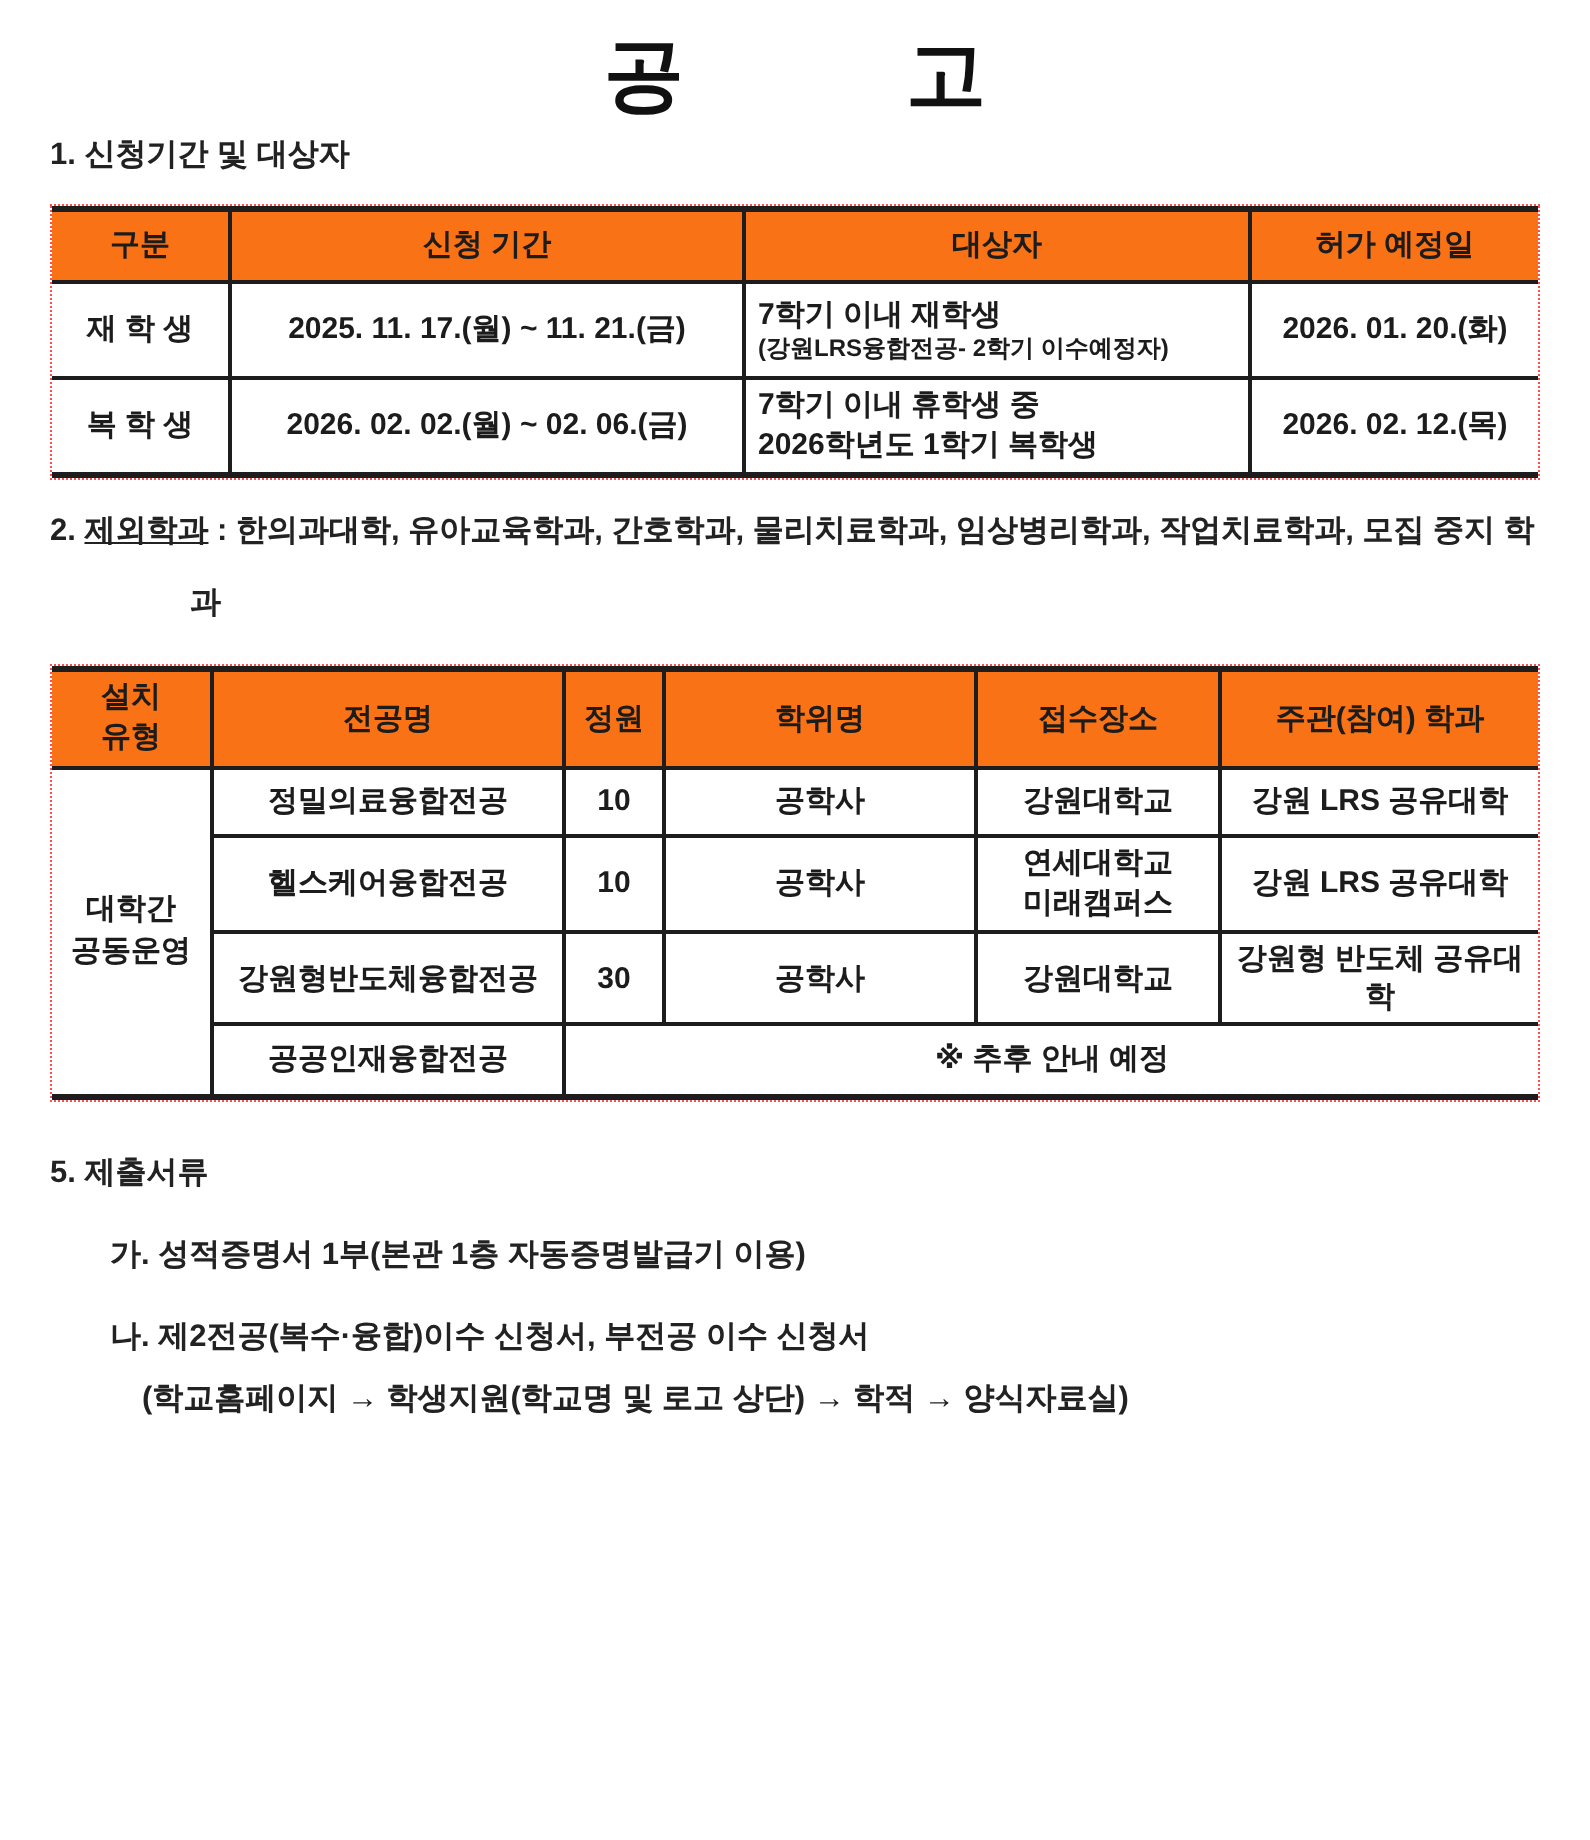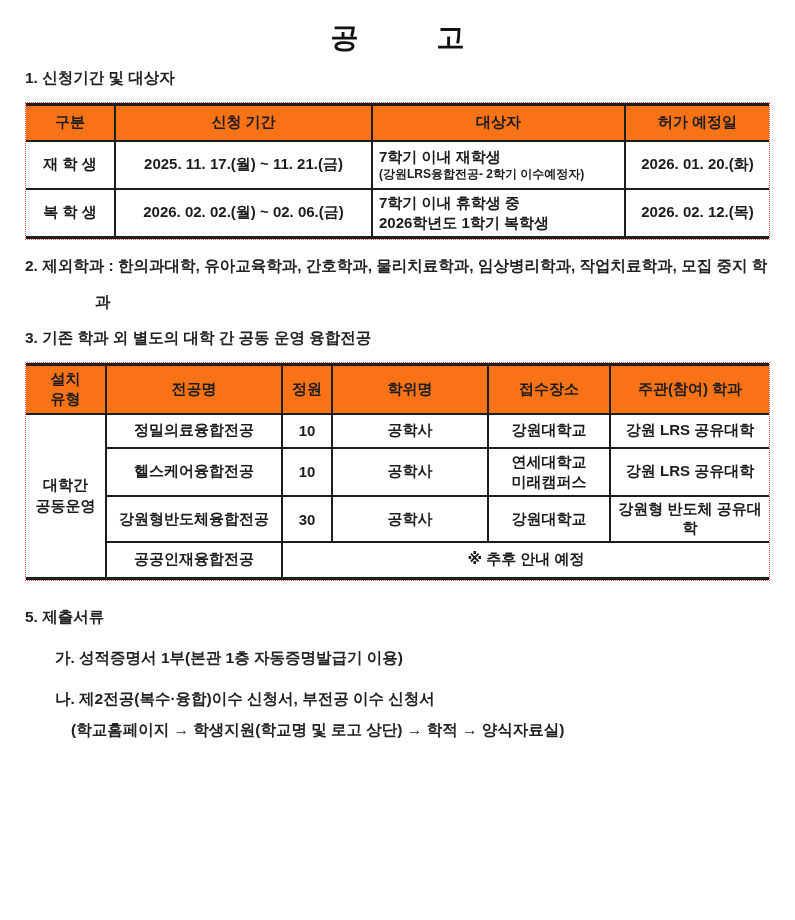--- a/index.html
+++ b/index.html
@@ -9,21 +9,21 @@
     background: #ffffff; color: #1c1c1c;
     font-family: "Liberation Sans", "DejaVu Sans", sans-serif;
     font-weight: 600;
   }
   .page { padding: 12px 25px 0 25px; }
 
   
   .title {
     margin: 2px 0 0 0;
     text-align: center;
-    font-size: 28px; line-height: 48px;
+    font-size: 40px; line-height: 48px;
     font-weight: 700;
     white-space: pre;
     color: #111;
   }
 
   
   .intro {
     margin: 14px 0 0 0;
     font-size: 15.5px; line-height: 45px;
     text-align: justify;
@@ -74,21 +74,21 @@
   .t2 .m3 td { height: 34px; }
   .t2 .m4 td { height: 36px; }
 
   
   .sec2 {
     margin: 8px 0 0 0;
     font-size: 15.5px; line-height: 36px;
     padding-left: 70px; text-indent: -70px;
     color: #222;
   }
-  .bold-underline { font-weight: 700; }
+  .bold-underline { font-weight: 700; text-decoration: underline; }
 
   
   .sec4 { margin-top: 20px; }
   .sec5-heading { margin-top: 24px; }
   .sub-item { margin-top: 17px; padding-left: 30px; }
   .sub-sub-item { margin-top: 7px; padding-left: 46px; }
 </style>
 </head>
 <body>
 
@@ -131,21 +131,20 @@
           <td class="left preline">7학기 이내 휴학생 중
 2026학년도 1학기 복학생</td>
           <td class="no-r">2026. 02. 12.(목)</td>
         </tr>
       </tbody>
     </table>
   </div>
 
   <p class="sec2"><span>2. </span><span class="bold-underline">제외학과</span><span> : </span><span>한의과대학, 유아교육학과, 간호학과, 물리치료학과, 임상병리학과, 작업치료학과, 모집 중지 학과</span></p>
 
-  <div class="secline sec3-heading">3. 기존 학과 외 별도의 대학 간 공동 운영 융합전공</div>
 
   <div class="tbl-outline">
     <table class="tbl t2">
       <colgroup>
         <col style="width:80px">
         <col style="width:176px">
         <col style="width:50px">
         <col style="width:156px">
         <col style="width:122px">
         <col>

